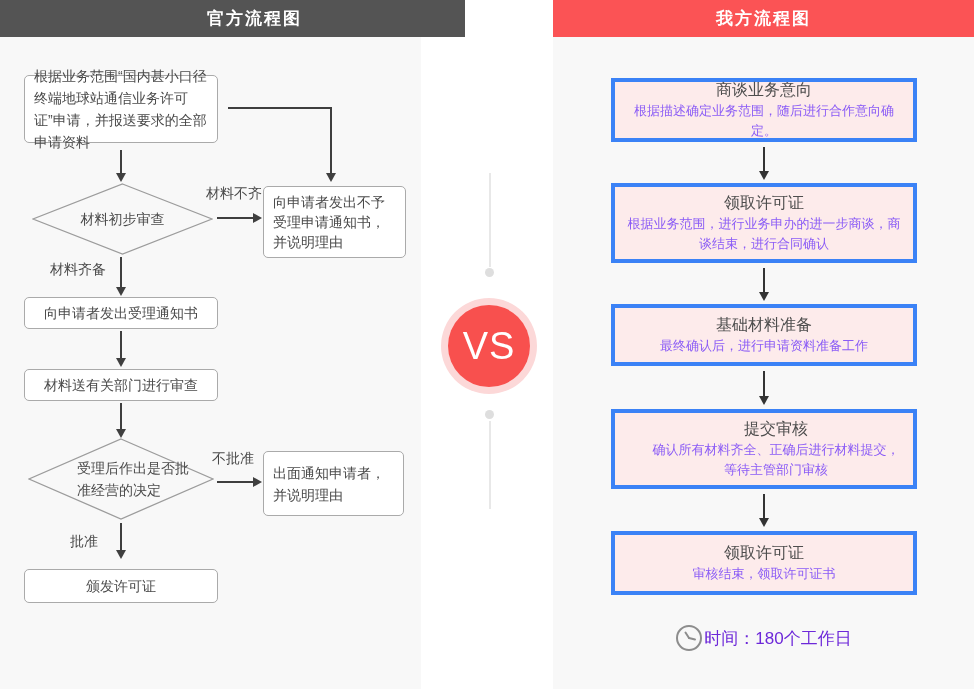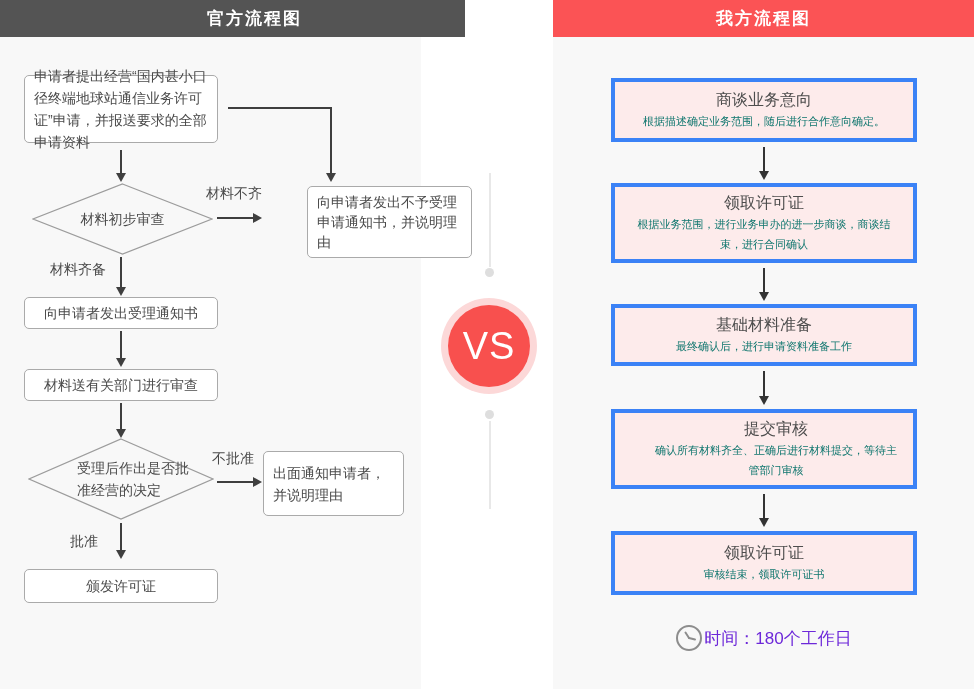--- a/index.html
+++ b/index.html
@@ -44,21 +44,21 @@
     position:absolute; color:#4a4a4a; font-size:14px; line-height:22px;
   }
   
   .step {
     position:absolute; left:58px; width:306px; box-sizing:border-box;
     background:#fdebeb; border:4px solid #3b82f6; border-radius:0;
     display:flex; flex-direction:column; align-items:center; justify-content:center;
     padding:4px 12px;
   }
   .step-title { font-size:16px; color:#4d4d4d; text-align:center; }
-  .step-desc  { font-size:11px; color:#0f766e; line-height:20px; text-align:center; }
+  .step-desc  { font-size:13px; color:#8b5cf6; line-height:20px; text-align:center; }
   .rarrow { background:#333333; }
   .rarrow.vline.arrow::after { border-top-color:#333333; }
   .time-row {
     position:absolute; left:0; top:618px; width:421px; height:40px;
     display:flex; align-items:center; justify-content:center; gap:1px;
     color:#6d28d9; font-size:17px;
   }
   
   .mid-line { position:absolute; width:2px; background:#e8e8e8; }
   .mid-dot  { position:absolute; width:9px; height:9px; border-radius:50%; background:#dedede; }
@@ -75,38 +75,38 @@
 </style>
 </head>
 <body>
 
 <div id="stage">
 
   <div class="panel" id="left-panel">
     <div class="panel-header">官方流程图</div>
 
     <div class="lbox multiline" style="left:24px; top:75px; width:194px; height:68px;">
-      <span>申请者提出经营“国内甚小口径终端地球站通信业务许可证”申请，并报送要求的全部申请资料</span>
+      <span>根据业务范围“国内甚小口径终端地球站通信业务许可证”申请，并报送要求的全部申请资料</span>
     </div>
 
     <div class="vline arrow" style="left:120px; top:150px; height:23px;"></div>
 
     <div class="hline" style="left:228px; top:107px; width:104px;"></div>
     <div class="vline arrow" style="left:330px; top:107px; height:66px;"></div>
 
     <div class="diamond-wrap" style="left:32px; top:183px; width:181px; height:72px;">
       <svg width="181" height="72" viewBox="0 0 181 72">
         <polygon points="90.5,1 180,36 90.5,71 1,36" fill="#f8f8f8" stroke="#9c9c9c" stroke-width="1.3"></polygon>
       </svg>
       <div class="diamond-text" style="left:0; top:0; width:181px; height:72px; display:flex; align-items:center; justify-content:center;">材料初步审查</div>
     </div>
 
     <div class="flow-label" style="left:206px; top:185px;">材料不齐</div>
     <div class="hline arrow" style="left:217px; top:217px; width:36px;"></div>
-    <div class="lbox multiline" style="left:263px; top:186px; width:165px; height:72px; line-height:20px;margin-left:44px;">
+    <div class="lbox multiline" style="left:263px; top:186px; width:143px; height:72px; line-height:20px;">
       <span>向申请者发出不予受理申请通知书，并说明理由</span>
     </div>
 
     <div class="flow-label" style="left:50px; top:261px;">材料齐备</div>
     <div class="vline arrow" style="left:120px; top:257px; height:30px;"></div>
 
     <div class="lbox single" style="left:24px; top:297px; width:194px; height:32px;">
       <span>向申请者发出受理通知书</span>
     </div>
 

